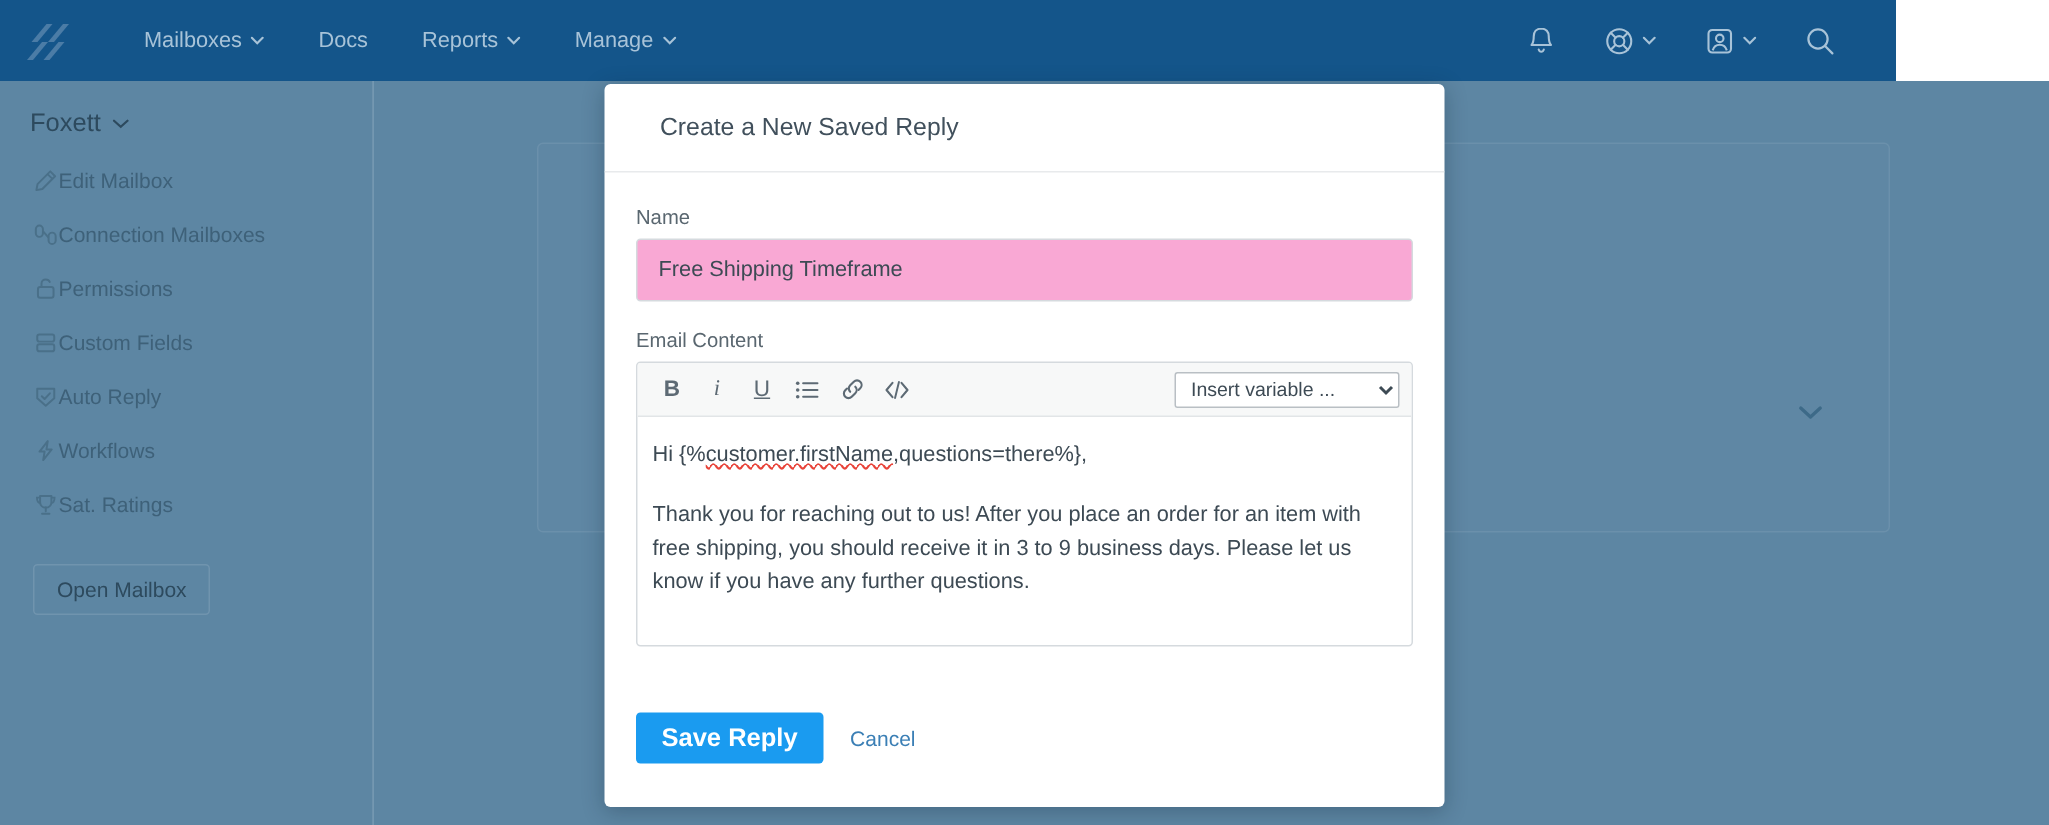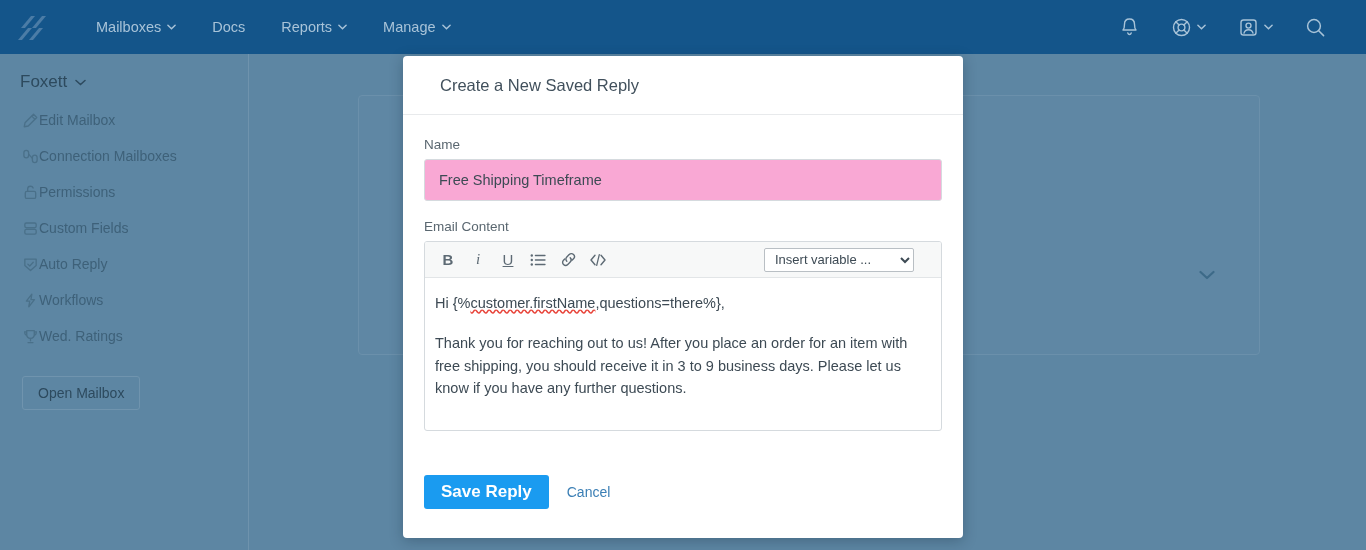--- a/index.html
+++ b/index.html
@@ -10,21 +10,21 @@
     font-family: "Liberation Sans", sans-serif;
     background: #ffffff;
   }
 
   
   #app-shell { position: absolute; inset: 0; }
 
   
   #topnav {
     position: absolute; top: 0; left: 0;
-    width: 1366px; height: 54px;
+    width: 1264px; height: 54px;
     background: #14558a;
     display: flex; align-items: center;
   }
   #logo { margin-left: 18px; width: 28px; height: 26px; display: block; }
   .nav-links { display: flex; align-items: center; margin-left: 32px; }
   .nav-link {
     display: flex; align-items: center; gap: 6px;
     color: #a8c3d8; font-size: 14.5px;
     padding: 0 18px; height: 54px; line-height: 54px;
     cursor: pointer; white-space: nowrap;
@@ -130,21 +130,21 @@
   .tb-btn {
     width: 30px; height: 30px;
     display: flex; align-items: center; justify-content: center;
     cursor: pointer; color: #5d6a74; border: none; background: none;
     font-family: "Liberation Serif", serif;
   }
   .tb-btn.bold { font-weight: bold; font-size: 15px; font-family: "Liberation Sans", sans-serif; }
   .tb-btn.italic { font-style: italic; font-size: 15px; }
   .tb-btn.underline { text-decoration: underline; font-size: 15px; font-family: "Liberation Sans", sans-serif; }
   #insert-variable-select {
-    margin-left: auto; margin-right: 19px;
+    margin-left: auto; margin-right: 0;
     width: 150px; height: 24px;
     font-size: 13px; color: #3d4a54;
     font-family: "Liberation Sans", sans-serif;
     border: 1px solid #b9bfc4; border-radius: 2px;
     background: #fff; padding-left: 6px;
   }
   #editor-body {
     height: 152px; padding: 14px 14px 0 10px;
     font-size: 14.5px; line-height: 1.55; color: #3d4a54;
     overflow: hidden; outline: none;
@@ -296,21 +296,21 @@
       </svg>
       <span>Workflows</span>
     </div>
 
     <div class="side-item">
       <svg class="side-icon" viewBox="0 0 18 18">
         <path d="M5 2.8 L13 2.8 L13 7 C13 9.4 11.2 11 9 11 C6.8 11 5 9.4 5 7 Z" fill="none" stroke="#4a7089" stroke-width="1.4" stroke-linejoin="round"></path>
         <path d="M5 4 L2.8 4 C2.8 6.4 3.6 7.6 5.2 7.9 M13 4 L15.2 4 C15.2 6.4 14.4 7.6 12.8 7.9" fill="none" stroke="#4a7089" stroke-width="1.3"></path>
         <path d="M9 11 L9 13.6 M6.4 15.4 L11.6 15.4" stroke="#4a7089" stroke-width="1.4" stroke-linecap="round"></path>
       </svg>
-      <span>Wed. Ratings</span>
+      <span>Sat. Ratings</span>
     </div>
 
     <button id="open-mailbox-btn">Open Mailbox</button>
   </div>
 
   <div id="content-area">
     <div id="bg-card">
       <svg id="bg-card-chevron" viewBox="0 0 16 10">
         <path d="M1.5 2 L8 8 L14.5 2" fill="none" stroke="#3d6a88" stroke-width="2.2" stroke-linecap="round" stroke-linejoin="round"></path>
       </svg>

